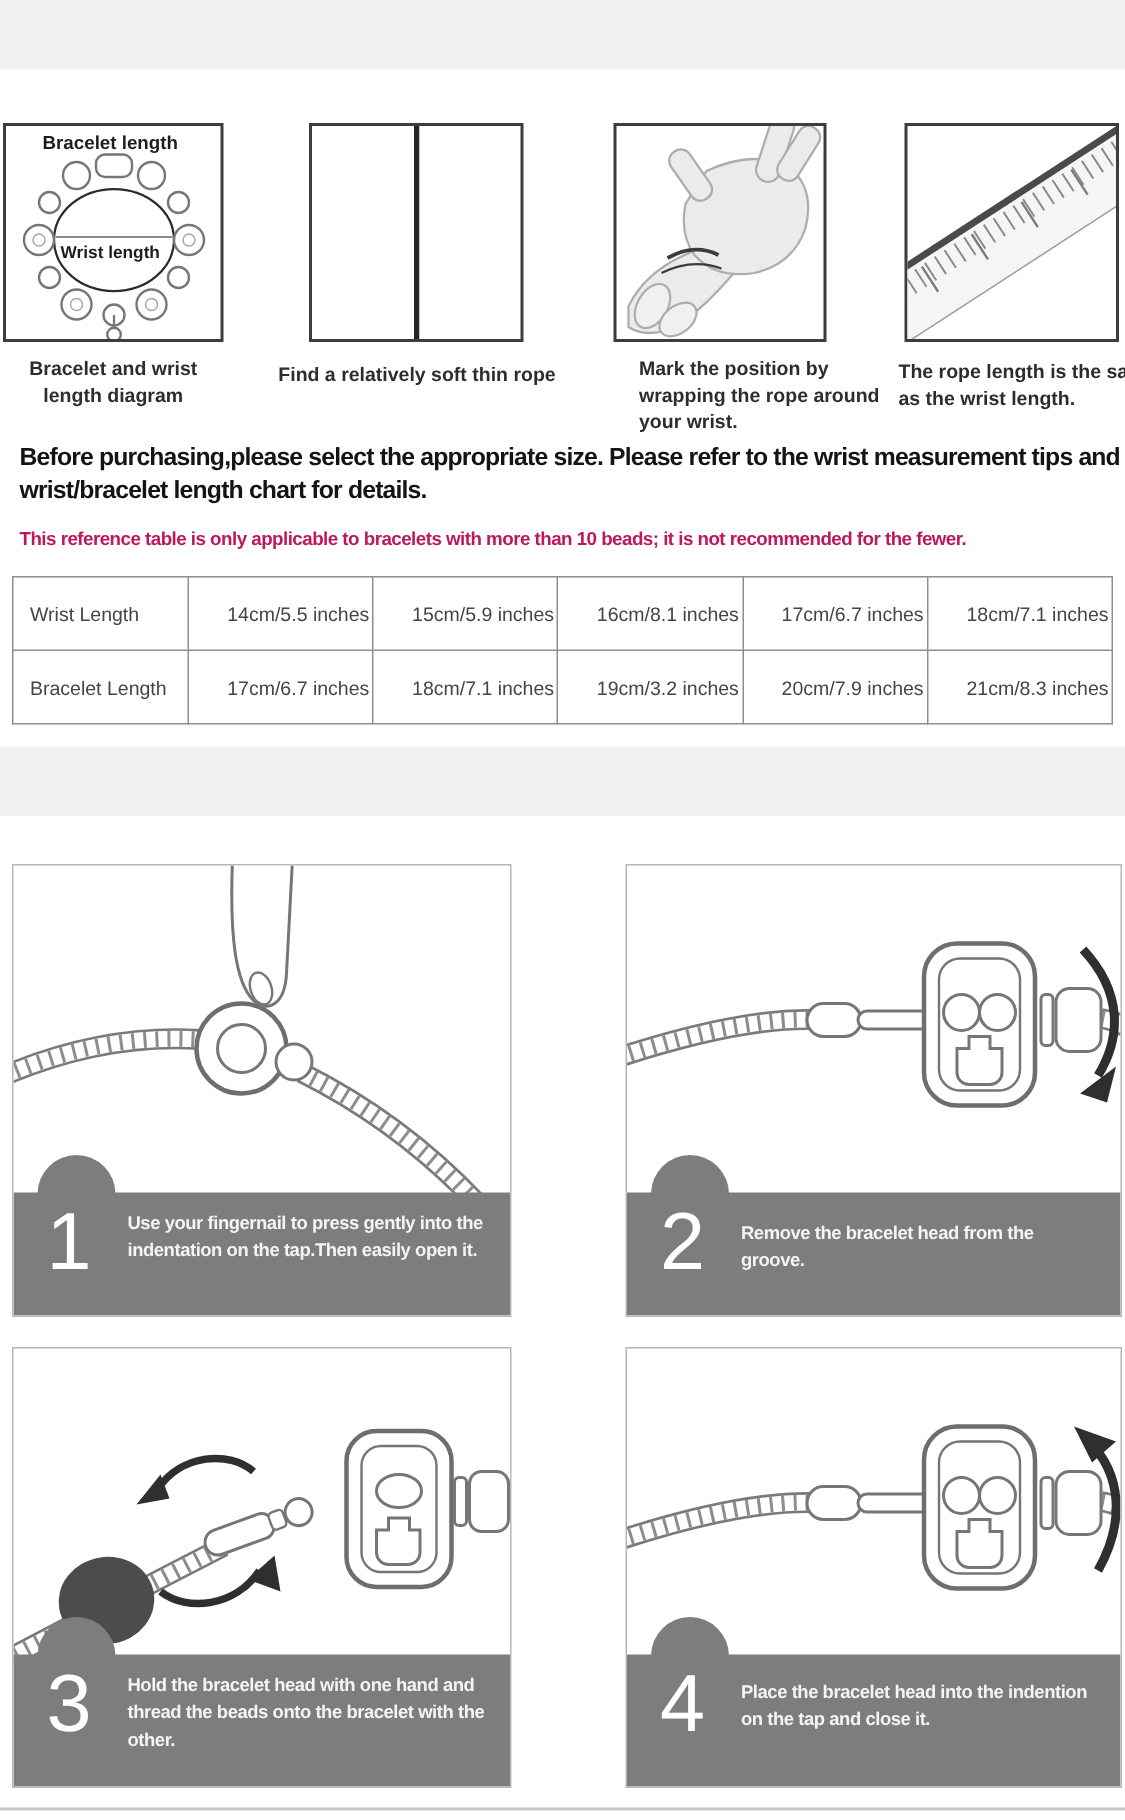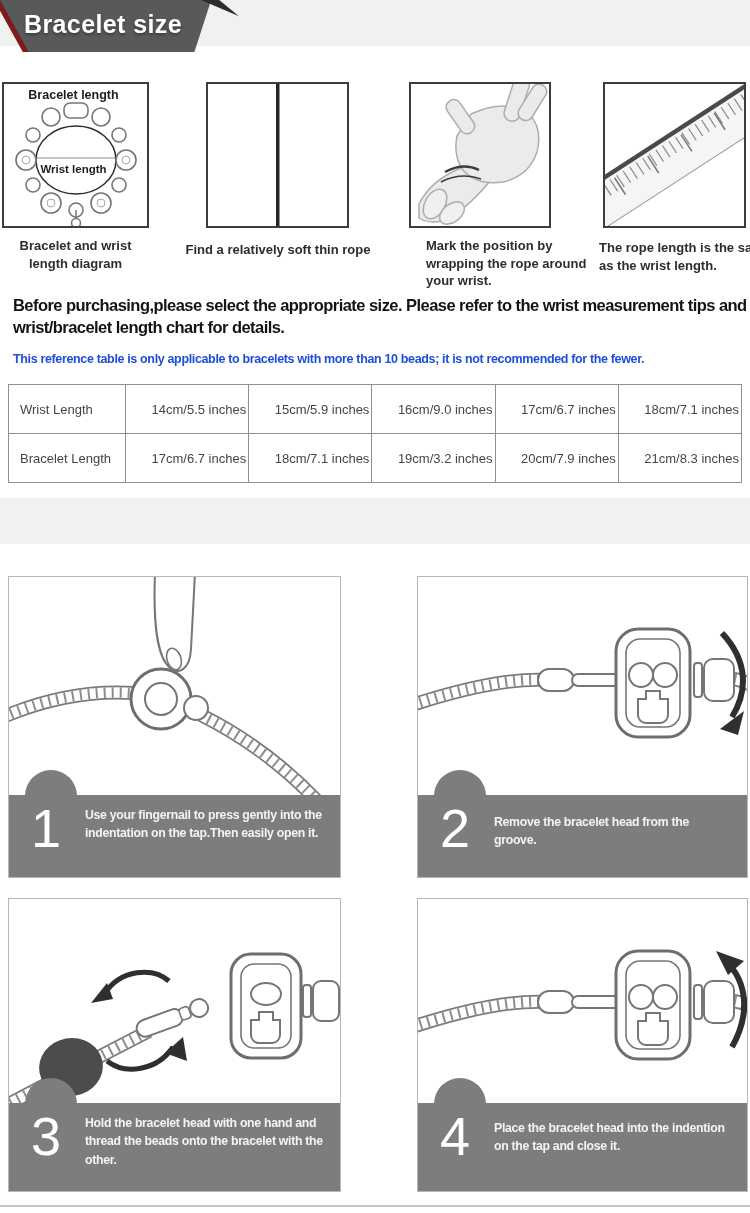--- a/index.html
+++ b/index.html
@@ -24,21 +24,21 @@
   
   .pbox{position:absolute;top:82px;height:146px;background:#fff;border:2px solid #3d3d3d;box-sizing:border-box;}
   .pbox svg{display:block;}
   .cap{position:absolute;font-size:13px;font-weight:700;color:#2d2d2d;line-height:1.35;}
   .center{text-align:center;}
   .olabel{position:absolute;font-weight:700;color:#1d1d1d;text-align:center;}
 
   .intro{position:absolute;top:294px;left:13px;width:734px;font-size:16.5px;font-weight:700;
          letter-spacing:-0.55px;line-height:1.34;color:#141414;}
   .warning{position:absolute;top:352px;left:13px;width:734px;font-size:12.5px;font-weight:700;
-         letter-spacing:-0.35px;color:#1d4ed8;}
+         letter-spacing:-0.35px;color:#be185d;}
 
   
   .sizetable{position:absolute;top:384px;left:8px;}
   table{border-collapse:collapse;table-layout:fixed;width:734px;}
   td{border:1px solid #8f8f8f;height:48px;font-size:13px;color:#454545;text-align:right;
      padding:0 2px;overflow:hidden;white-space:nowrap;}
   td.rowhead{text-align:left;padding-left:11px;}
 
   
   .step{position:absolute;background:#fff;border:1px solid #b7b7b7;box-sizing:border-box;overflow:hidden;}
@@ -62,26 +62,20 @@
   .arrow{stroke:#2f2f2f;stroke-width:6;fill:none;}
   .arrow5{stroke:#2f2f2f;stroke-width:5;fill:none;}
   .ah{fill:#2f2f2f;stroke:none;}
 </style>
 </head>
 <body>
 
 <div class="page">
 
   <div class="strip" style="top:0;"></div>
-  <div class="banner" style="top:0;">
-    <div class="red"></div>
-    <div class="gray"></div>
-    <div class="fold"></div>
-    <div class="label">Bracelet size</div>
-  </div>
 
   <div class="pbox" style="left:2px;width:147px;">
     <svg width="143" height="142" viewBox="0 0 143 142">
       <ellipse cx="72" cy="76" rx="40" ry="34" fill="none" stroke="#2b2b2b" stroke-width="1.5"></ellipse>
       <line x1="33" y1="74" x2="111" y2="74" stroke="#8e8e8e" stroke-width="1.2"></line>
       <circle cx="97" cy="33" r="9" class="ln15"></circle>
         <circle cx="115" cy="51" r="7" class="ln15"></circle>
       <circle cx="122" cy="76" r="10" class="ln15"></circle>
         <circle cx="115" cy="101" r="7" class="ln15"></circle>
       <circle cx="97" cy="119" r="10" class="ln15"></circle>
@@ -150,21 +144,21 @@
           <col>
           <col>
           <col>
           <col>
         </colgroup>
       <tbody>
           <tr>
         <td class="rowhead">Wrist Length</td>
         <td>14cm/5.5 inches</td>
         <td>15cm/5.9 inches</td>
-        <td>16cm/9.0 inches</td>
+        <td>16cm/8.1 inches</td>
         <td>17cm/6.7 inches</td>
         <td>18cm/7.1 inches</td>
       </tr>
       <tr>
         <td class="rowhead">Bracelet Length</td>
         <td>17cm/6.7 inches</td>
         <td>18cm/7.1 inches</td>
         <td>19cm/3.2 inches</td>
         <td>20cm/7.9 inches</td>
         <td>21cm/8.3 inches</td>

